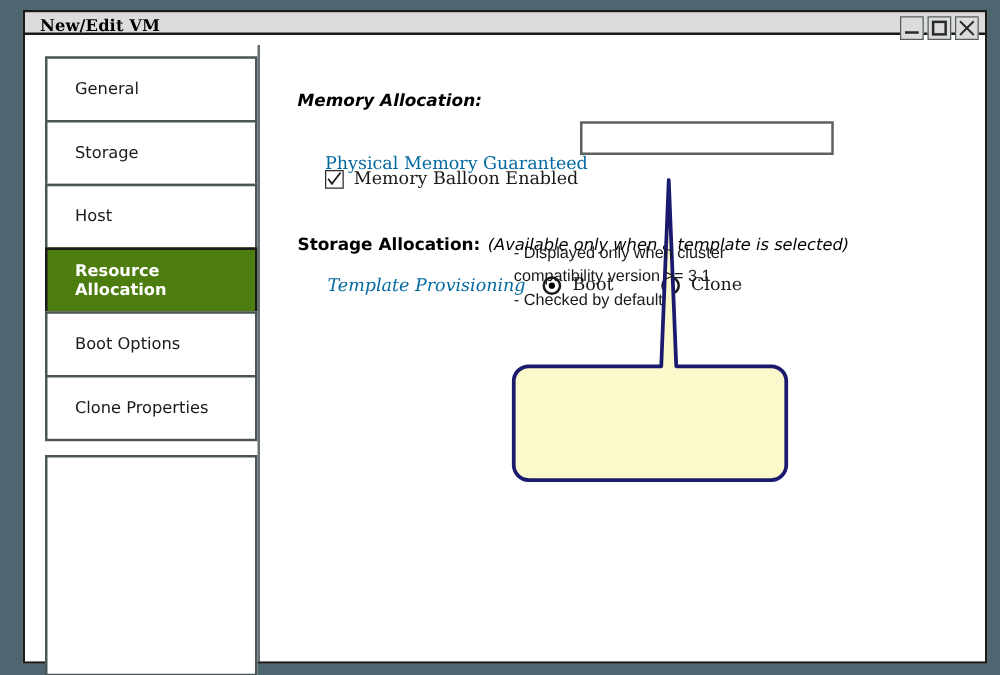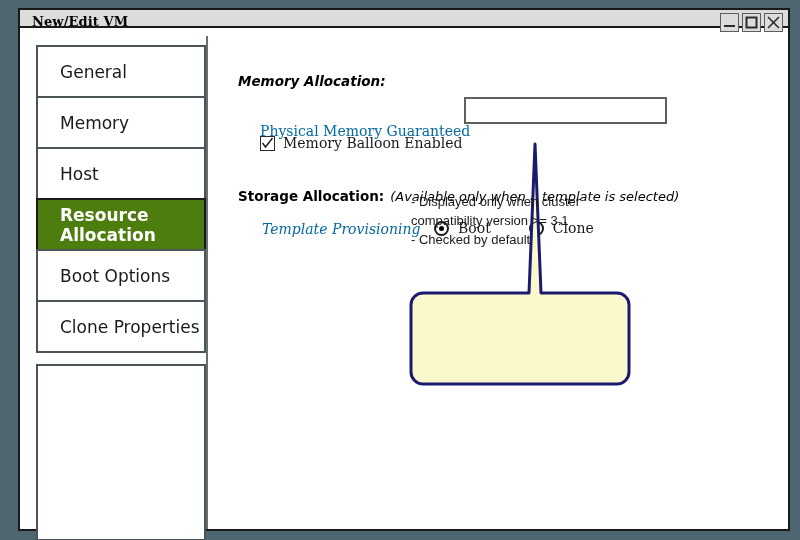--- a/index.html
+++ b/index.html
@@ -93,21 +93,21 @@
     height: 53px;
     border: 2px solid #4b5457;
     border-bottom-width: 2px;
     margin-top: -2px;
     box-sizing: border-box;
     display: flex;
     align-items: center;
     padding-left: 22px;
     background: #ffffff;
     font-family: "DejaVu Sans", "Liberation Sans", sans-serif;
-    font-size: 17px;
+    font-size: 13px;
     color: #1a1a1a;
   }
   .side-item:first-child { margin-top: 0; }
   .side-item.selected {
     background: #4d7c0f;
     color: #ffffff;
     font-weight: bold;
     border-color: #1a1a1a;
   }
   #sidebar-empty {
@@ -288,21 +288,21 @@
       </div>
     </div>
   </div>
 
   <div id="sidebar">
     <div id="sidebar-tabs">
       <div class="side-item">
         <span>General</span>
       </div>
       <div class="side-item">
-        <span>Memory</span>
+        <span>Storage</span>
       </div>
       <div class="side-item">
         <span>Host</span>
       </div>
       <div class="side-item selected">
         <span>Resource Allocation</span>
       </div>
       <div class="side-item">
         <span>Boot Options</span>
       </div>

